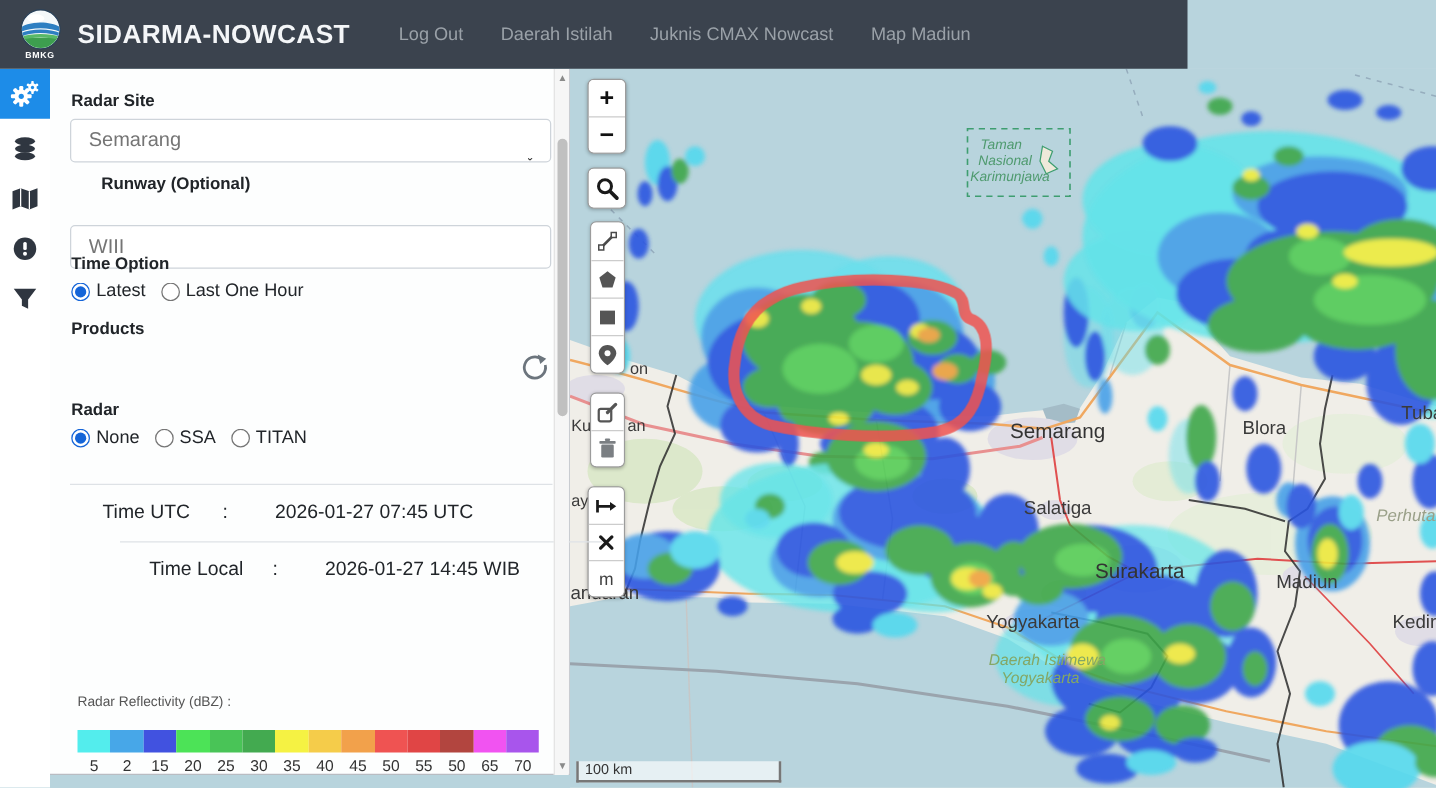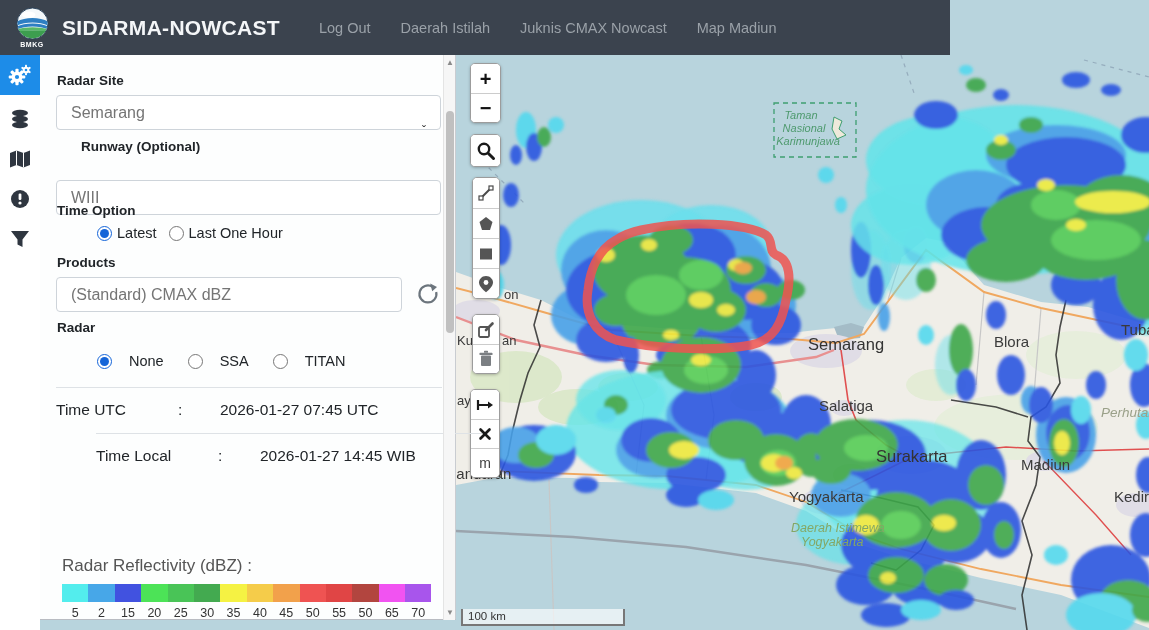--- a/index.html
+++ b/index.html
@@ -21,27 +21,27 @@
   .iconbar .item + .item { margin-top:0px; }
 
   
   .panel { position:absolute; left:40px; top:55px; width:416px; height:565px; background:rgba(255,255,255,0.97);
            border-right:1px solid #c9ccd1; border-bottom:1px solid #b9bcc2; z-index:30; }
   .panel .lbl { position:absolute; left:17px; font-size:13.5px; font-weight:bold; color:#212529; }
   .sel { position:absolute; left:16px; width:385px; height:35px; border:1px solid #ced4da; border-radius:4px;
          background:#fff; color:#757575; font-size:16px; padding:0 14px; font-family:"Liberation Sans",sans-serif;
          appearance:none; -webkit-appearance:none; }
   .sel-caret { position:absolute; pointer-events:none; font-size:12px; color:#333; }
-  .radio-row { position:absolute; left:17px; display:flex; align-items:flex-end; font-size:14.5px; color:#212529;margin-left:40px; }
+  .radio-row { position:absolute; left:17px; display:flex; align-items:flex-end; font-size:14.5px; color:#212529; }
   .radio-row input { width:15px; height:15px; accent-color:#1565d8; margin-right:5px; }
   .radio-row label { margin-right:12px; }
   .trow { position:absolute; left:16px; width:386px; border-top:1px solid #dee2e6; padding-top:13px; display:flex; font-size:15.5px; color:#212529; }
-  .trow .t-l { flex:0 0 122px; }
+  .trow .t-l { flex:0 0 122px;text-align:center; }
   .trow .t-c { flex:0 0 42px; }
-  .legend-lbl { position:absolute; left:22px; top:501px; font-size:17px; color:#555; }
+  .legend-lbl { position:absolute; left:22px; top:501px; font-size:11px; color:#555; }
   .lg-wrap { position:absolute; left:22px; top:529px; display:flex; }
   .lg-cell { width:26.4px; }
   .lg-sw { height:18px; width:100%; }
   .lg-lb { text-align:center; font-size:12.5px; color:#333; margin-top:4px; }
   
   .pscroll { position:absolute; right:0px; top:0; width:12px; height:565px; background:#f6f6f6; border-left:1px solid #e4e4e4; }
   .pscroll .arr { position:absolute; left:0; width:12px; font-size:8px; color:#8a8a8a; text-align:center; }
   .pscroll .thumb { position:absolute; left:2px; width:8px; top:56px; height:222px; background:#c0c0c0; border-radius:4px; }
 
   
@@ -531,30 +531,27 @@
 
   <div class="lbl" style="top:148px;">Time Option</div>
   <div class="radio-row" style="top:170px;">
     <input type="radio" name="timeopt" checked="" style="">
     <label>Latest</label>
     <input type="radio" name="timeopt" style="">
     <label>Last One Hour</label>
   </div>
 
   <div class="lbl" style="top:200px;">Products</div>
-  <select class="sel" style="top:222px; width:346px;">
-    <option>(Standard) CMAX dBZ</option>
-  </select>
   <svg width="24" height="24" viewBox="-12 -12 24 24" style="position:absolute; left:376px; top:227px; cursor:pointer;">
     <path d="M 8.2,-2 A 8.5,8.5 0 1 1 4.5,-7.2" fill="none" stroke="#6c757d" stroke-width="2.2"></path>
     <path d="M 2.2,-10.5 L 9,-7 L 4.2,-2.8 Z" fill="#6c757d"></path>
   </svg>
 
   <div class="lbl" style="top:265px;">Radar</div>
-  <div class="radio-row" style="top:298px;gap:12px;">
+  <div class="radio-row" style="top:287px;">
     <input type="radio" name="storm" checked="" style="">
     <label>None</label>
     <input type="radio" name="storm" style="">
     <label>SSA</label>
     <input type="radio" name="storm" style="">
     <label>TITAN</label>
   </div>
 
   <div class="trow" style="top:332px;">
     <div class="t-l">Time UTC</div>

